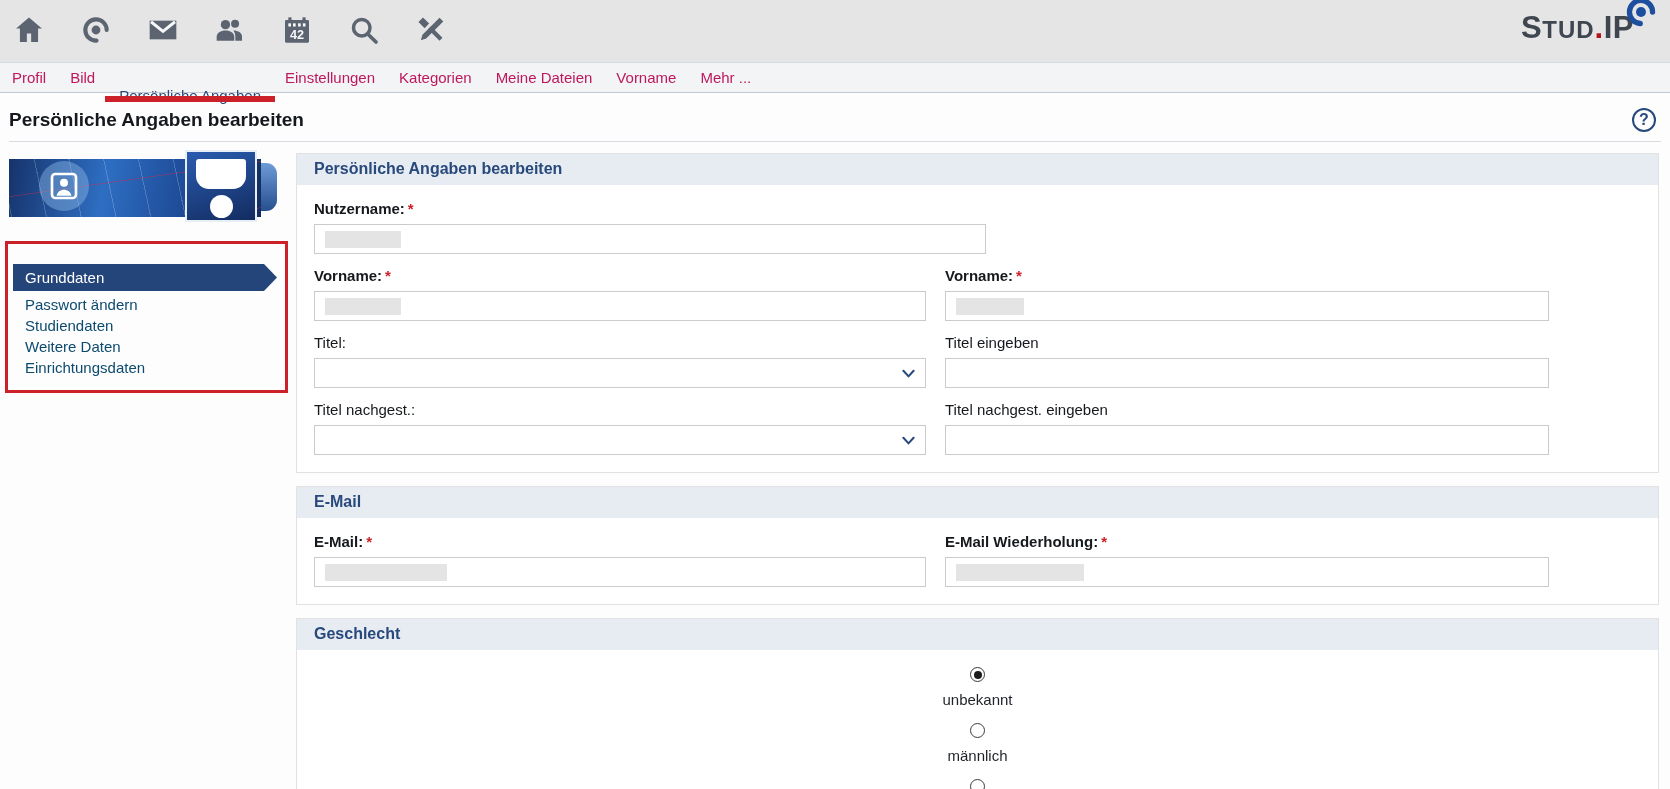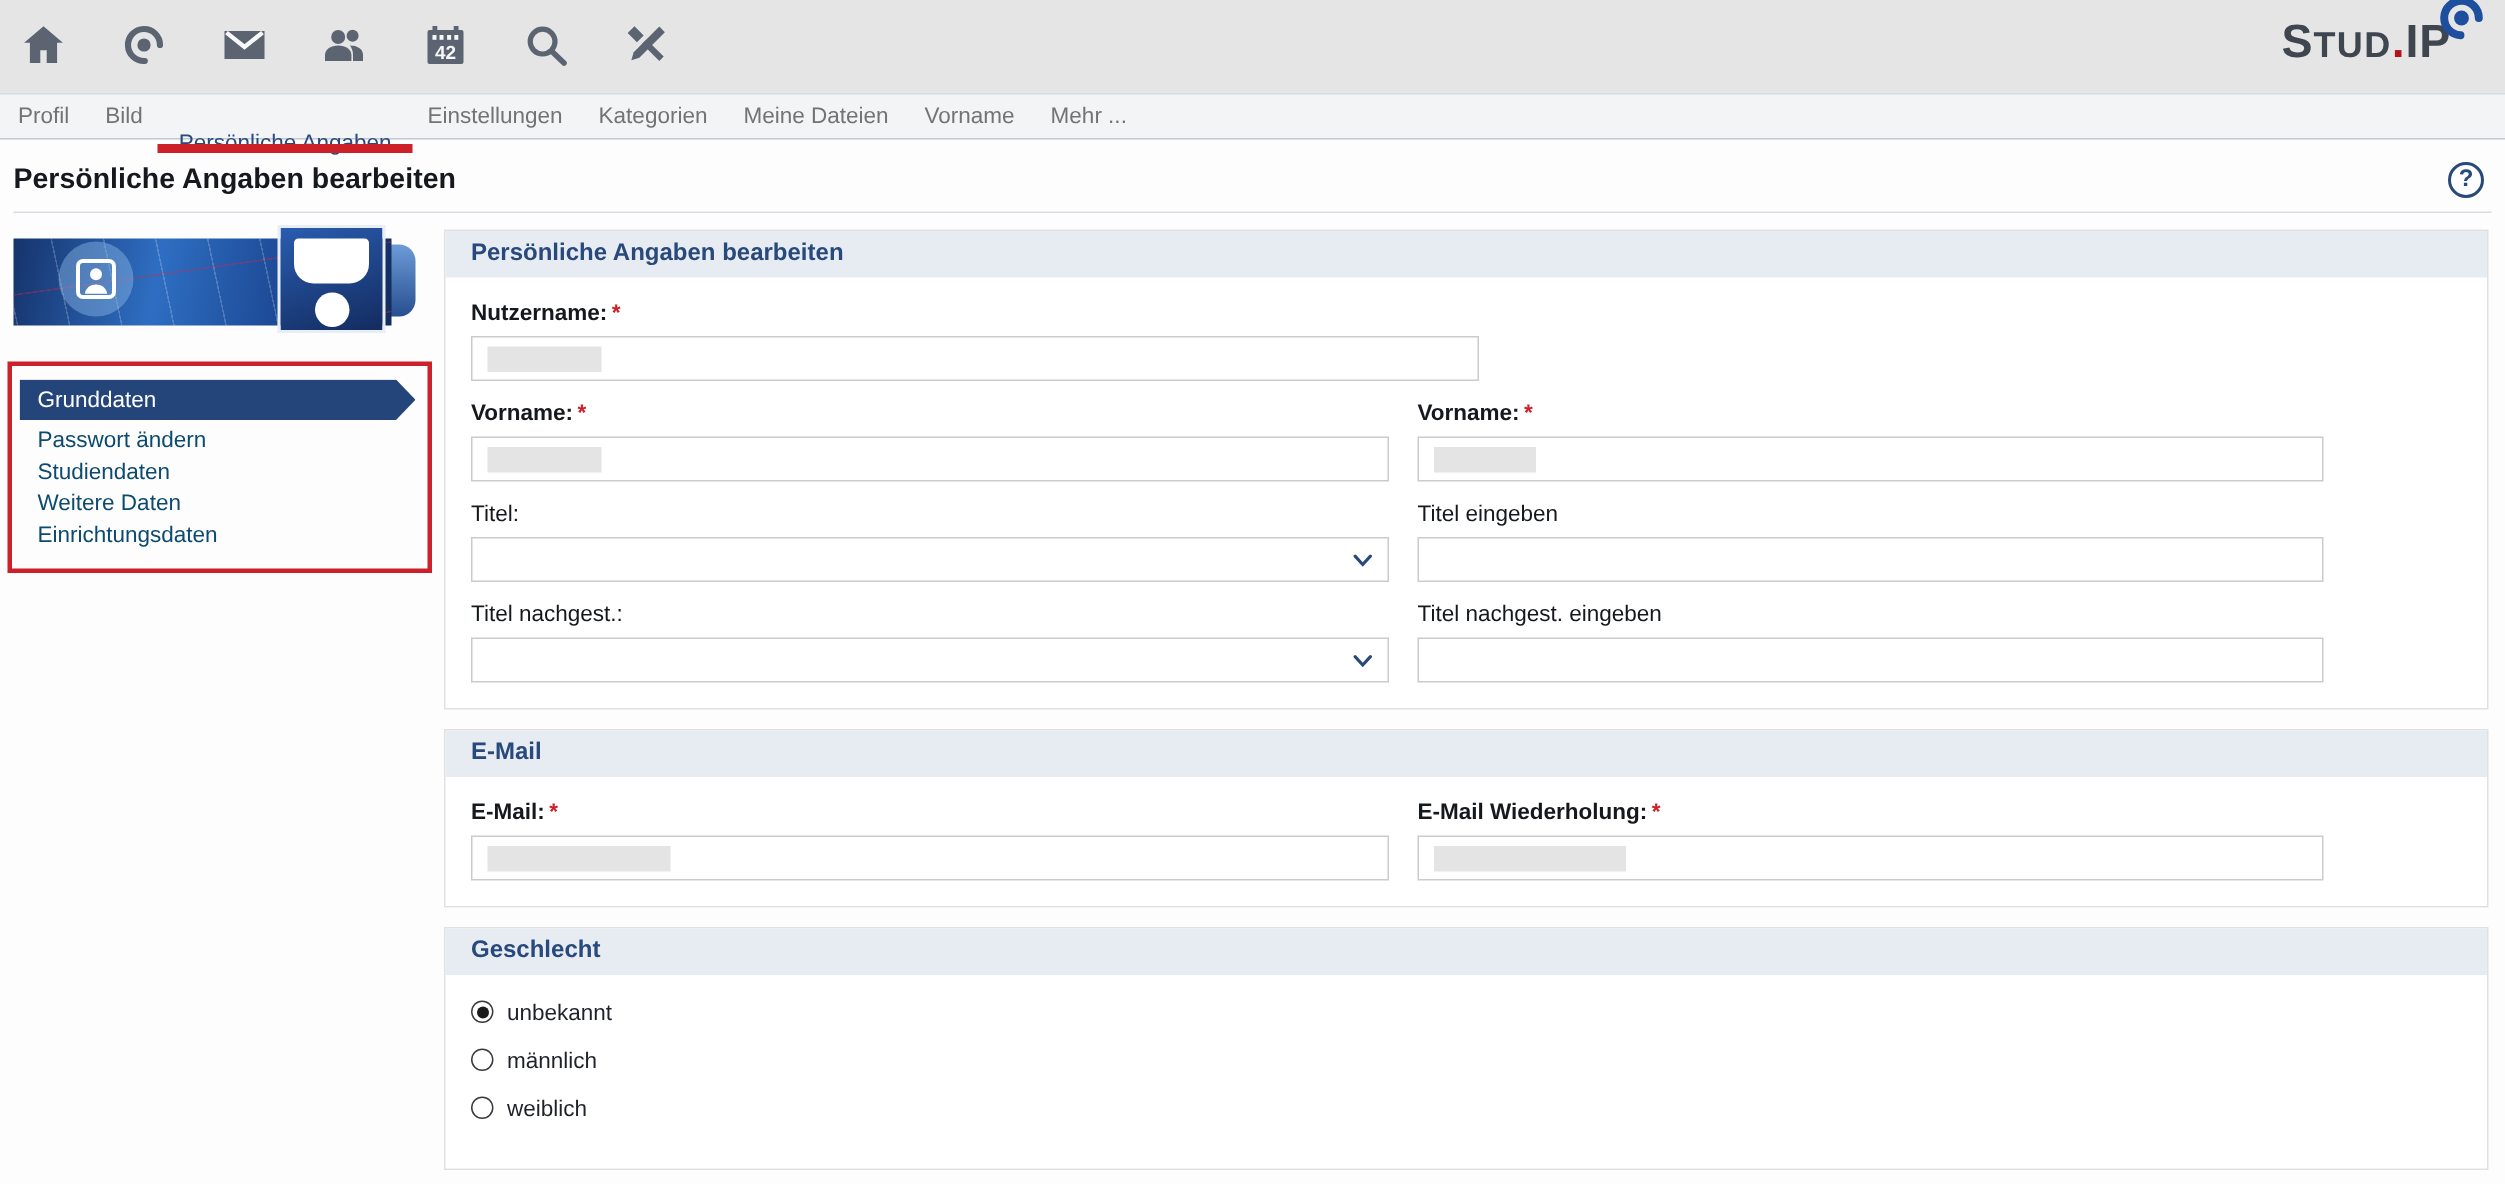--- a/index.html
+++ b/index.html
@@ -14,21 +14,21 @@
   .ic-stroke { stroke:#5b6470; fill:none; }
 
   .logo { position:absolute; right:16px; top:10px; display:flex; align-items:baseline; padding-right:20px; color:#3f4650; }
   .logo-s, .logo-ip, .logo-dot { font-size:31px; font-weight:700; letter-spacing:.5px; }
   .logo-tud { font-size:24px; font-weight:700; letter-spacing:1px; }
   .logo-dot { color:#b5121b; }
   .logo-swirl { position:absolute; right:-2px; top:-13px; width:30px; height:30px; }
 
   
   .tabbar { height:31px; background:#f3f4f6; border-top:1px solid #d6dbe2; border-bottom:1px solid #c3c9d2; display:flex; align-items:stretch; padding-left:0; }
-  .tab { display:flex; align-items:center; padding:0 12px; font-size:15px; color:#737373; cursor:pointer; position:relative; }
+  .tab { display:flex; align-items:center; padding:0 12px; font-size:15px; color:#be185d; cursor:pointer; position:relative; }
   .tab.active { color:#28497c;margin-top:32px; }
   .red-frame { position:absolute; inset:1px -2px 0px -2px; border:3px solid #cc2128; pointer-events:none; }
 
   
   .page-head { display:flex; justify-content:space-between; align-items:center; padding:15px 14px 9px 9px; }
   .page-title { font-size:19px; font-weight:700; color:#15181c; }
   .help-icon { width:24px; height:24px; border:2px solid #28497c; border-radius:50%; color:#28497c; font-weight:700; font-size:16px; display:flex; align-items:center; justify-content:center; cursor:pointer; }
   .head-divider { border-bottom:1px solid #d9dde3; margin:0 9px; }
 
   
@@ -45,21 +45,21 @@
         repeating-linear-gradient(78deg, transparent 0 14px, rgba(255,255,255,.28) 14px 15px, transparent 15px 34px),
         repeating-linear-gradient(-8deg, transparent 0 20px, rgba(215,40,70,.55) 20px 21px, transparent 21px 46px);
       opacity:.7; }
   .banner-avatar { position:absolute; left:30px; top:8px; width:50px; height:50px; border-radius:50%; background:rgba(140,185,230,.45); display:flex; align-items:center; justify-content:center; }
   .banner-avatar svg { width:32px; height:32px; }
   .banner-floppy { position:absolute; right:20px; top:-3px; width:72px; height:72px; background:linear-gradient(160deg,#2a5cb0,#132c60); border:2px solid #e8eef6; }
   .floppy-top { margin:7px auto 0; width:50px; height:30px; background:#fff; border-radius:3px 3px 13px 13px; }
   .floppy-dot { margin:6px auto 0; width:23px; height:23px; border-radius:50%; background:#fff; }
 
   
-  .menu-box { margin-left:-4px; width:283px; border:3px solid #cc2128; padding:9px 8px 12px 5px; }
+  .menu-box { margin-left:-4px; width:283px; border:3px solid #cc2128; padding:20px 8px 12px 5px; }
   .menu-item { font-size:15px; color:#0c4a6e; padding:1px 12px; line-height:19px; cursor:pointer; }
   .menu-item.active { background:#24457a; color:#fff; padding:4px 12px; margin-bottom:3px;
       clip-path:polygon(0 0, calc(100% - 13px) 0, 100% 50%, calc(100% - 13px) 100%, 0 100%); }
 
   
   .fieldset { border:1px solid #e1e1e1; background:#fff; margin-bottom:13px; }
   .fieldset-head { background:#e7ebf2; color:#28497c; font-weight:700; font-size:16px; padding:6px 17px 7px; }
   .fieldset-body { padding:2px 17px 17px; }
 
   .field-label { display:block; margin:13px 0 7px; font-size:15px; color:#15181c; }
@@ -72,21 +72,21 @@
 
   .select { position:relative; height:30px; border:1px solid #c9cbce; background:#fff; cursor:pointer; }
   .select svg { position:absolute; right:10px; top:10px; width:13px; height:10px; }
 
   .row2 { display:flex; gap:19px; }
   .col-l { width:612px; } .col-r { width:604px; }
   .w-user { width:672px; }
   .col-l .text-input, .col-l .select, .col-r .text-input, .col-r .select { width:100%; }
 
   
-  .radio-row { display:flex; align-items:flex-start; gap:9px; margin:15px 0 14px; font-size:15px; cursor:pointer; }
+  .radio-row { display:flex; align-items:center; gap:9px; margin:15px 0 14px; font-size:15px; cursor:pointer;flex-direction:column; }
   .radio { width:15px; height:15px; border:1.5px solid #3a3a3a; border-radius:50%; position:relative; background:#fff; flex:0 0 15px; }
   .radio.checked::after { content:""; position:absolute; inset:2.5px; background:#1b1b1b; border-radius:50%; }
 </style>
 </head>
 <body>
 
 <div class="topbar">
   <div class="icon-row">
     <span class="tool-icon">
       <svg viewBox="0 0 24 24">

